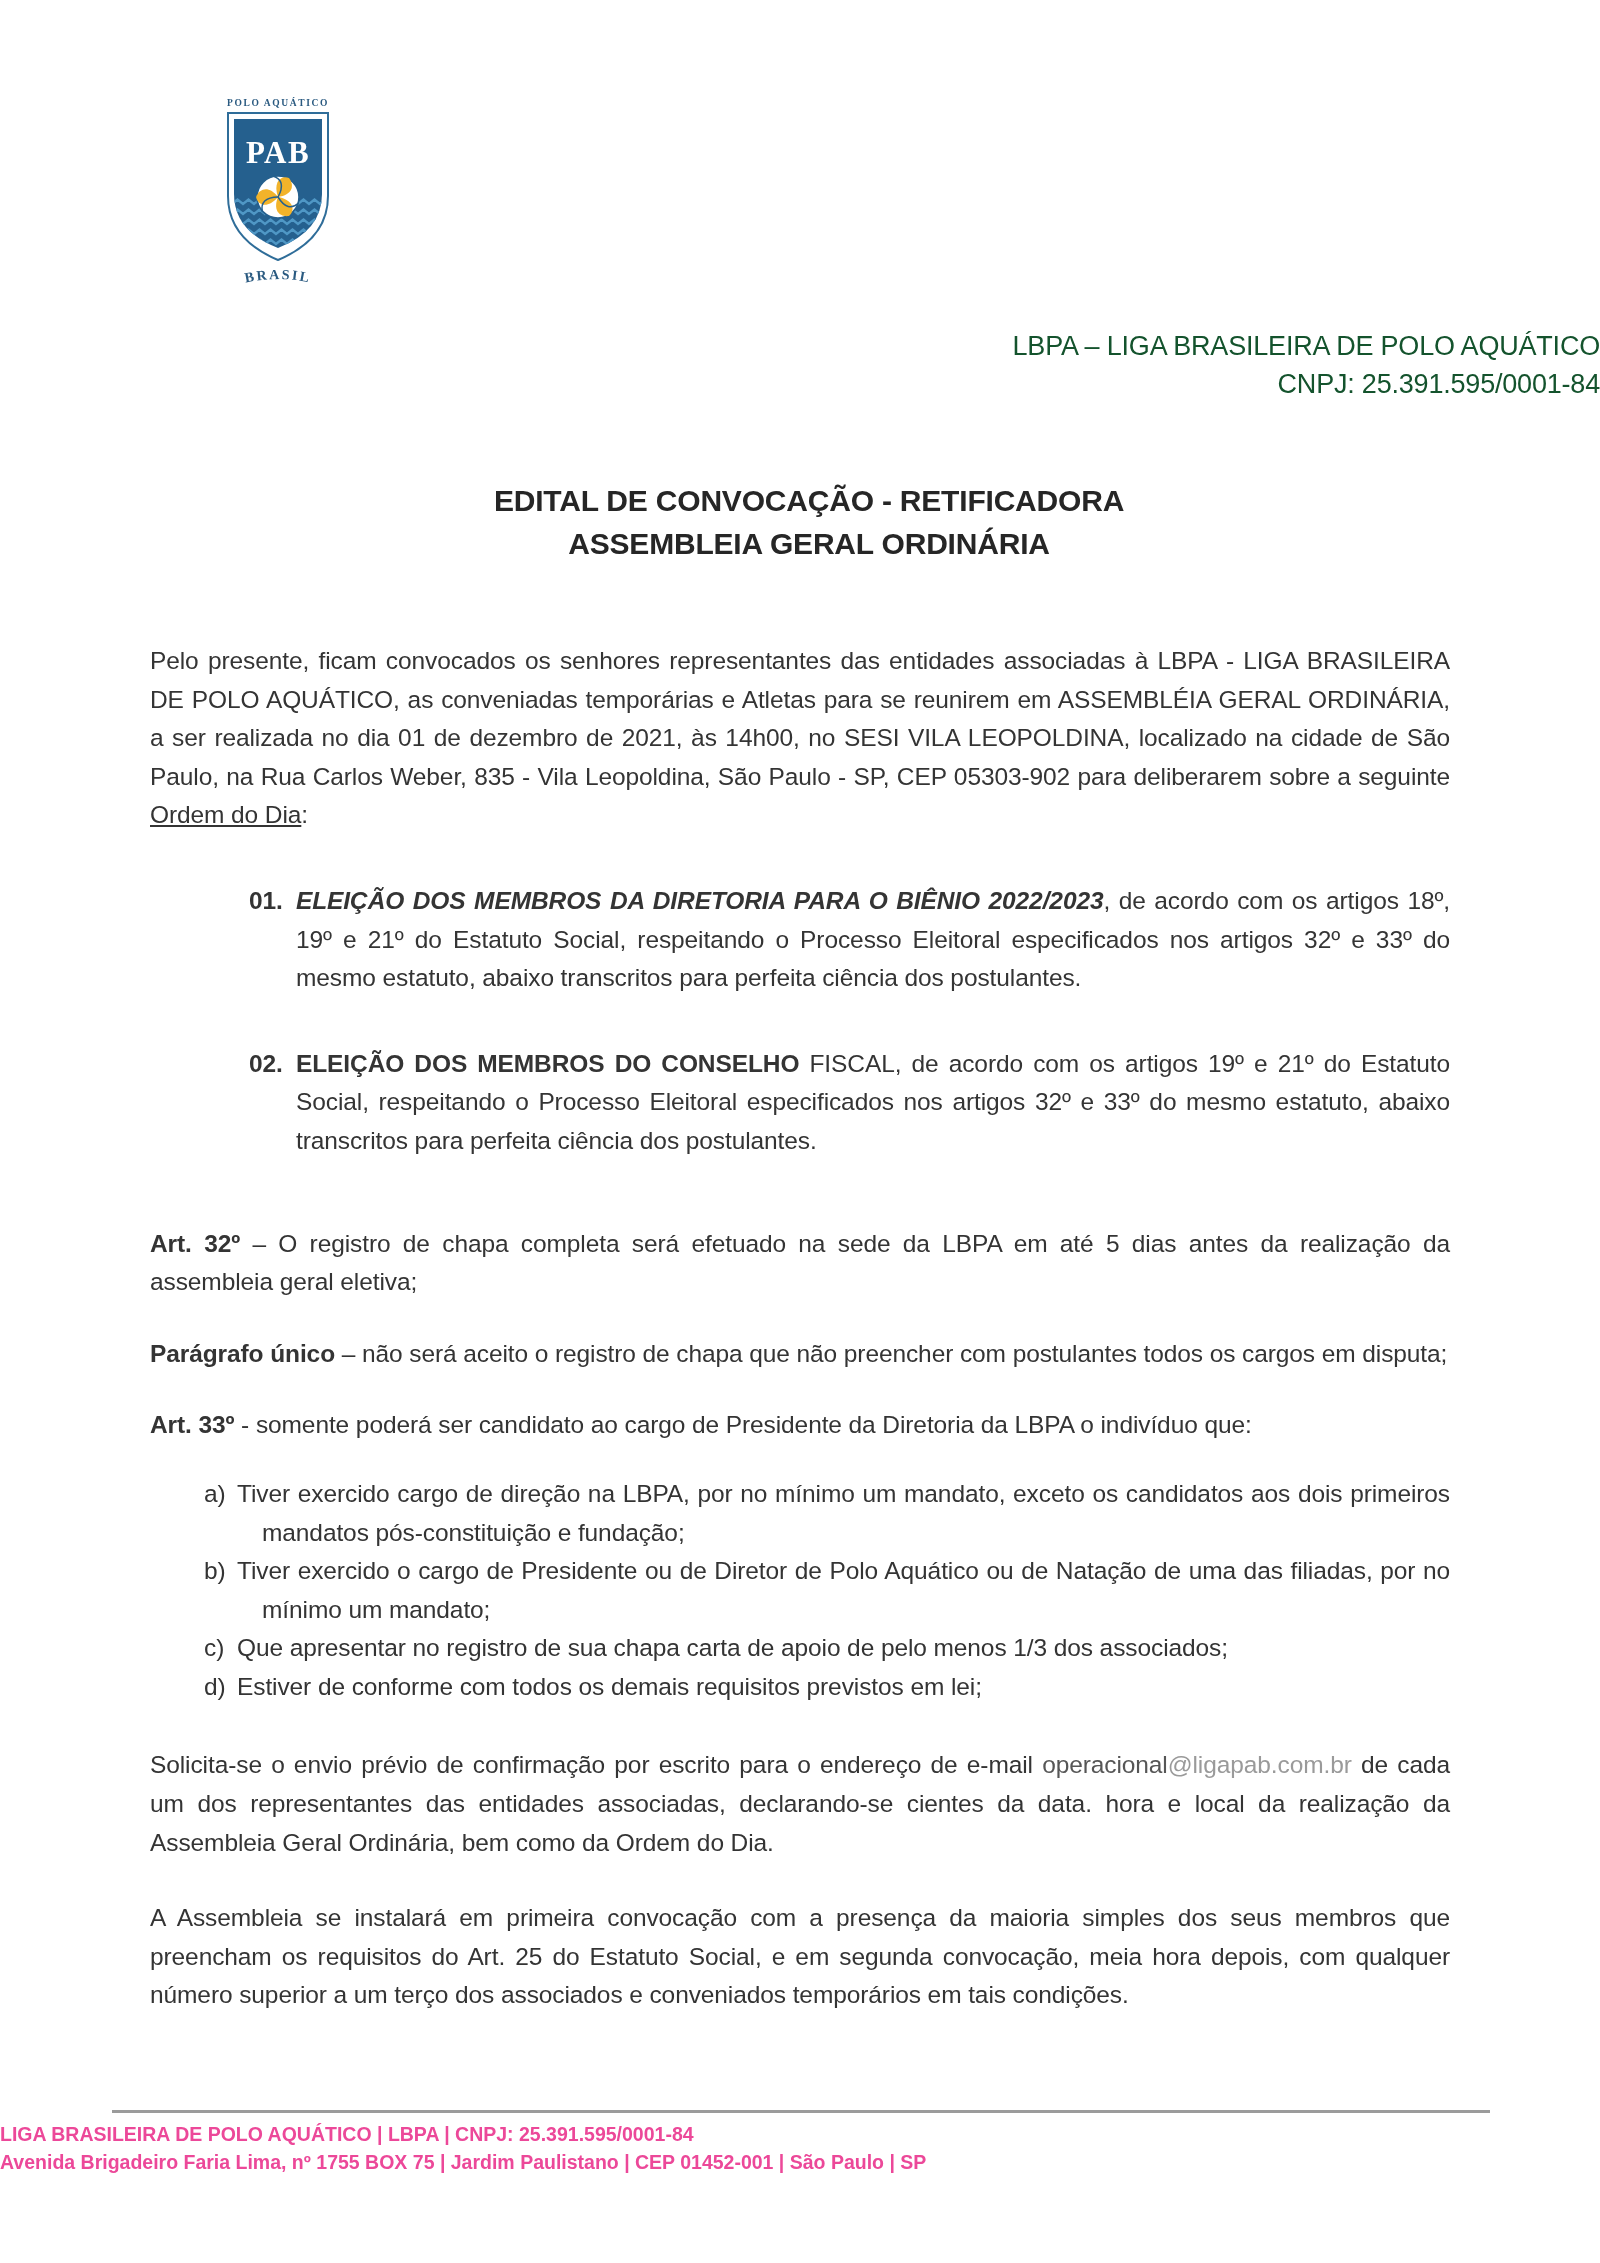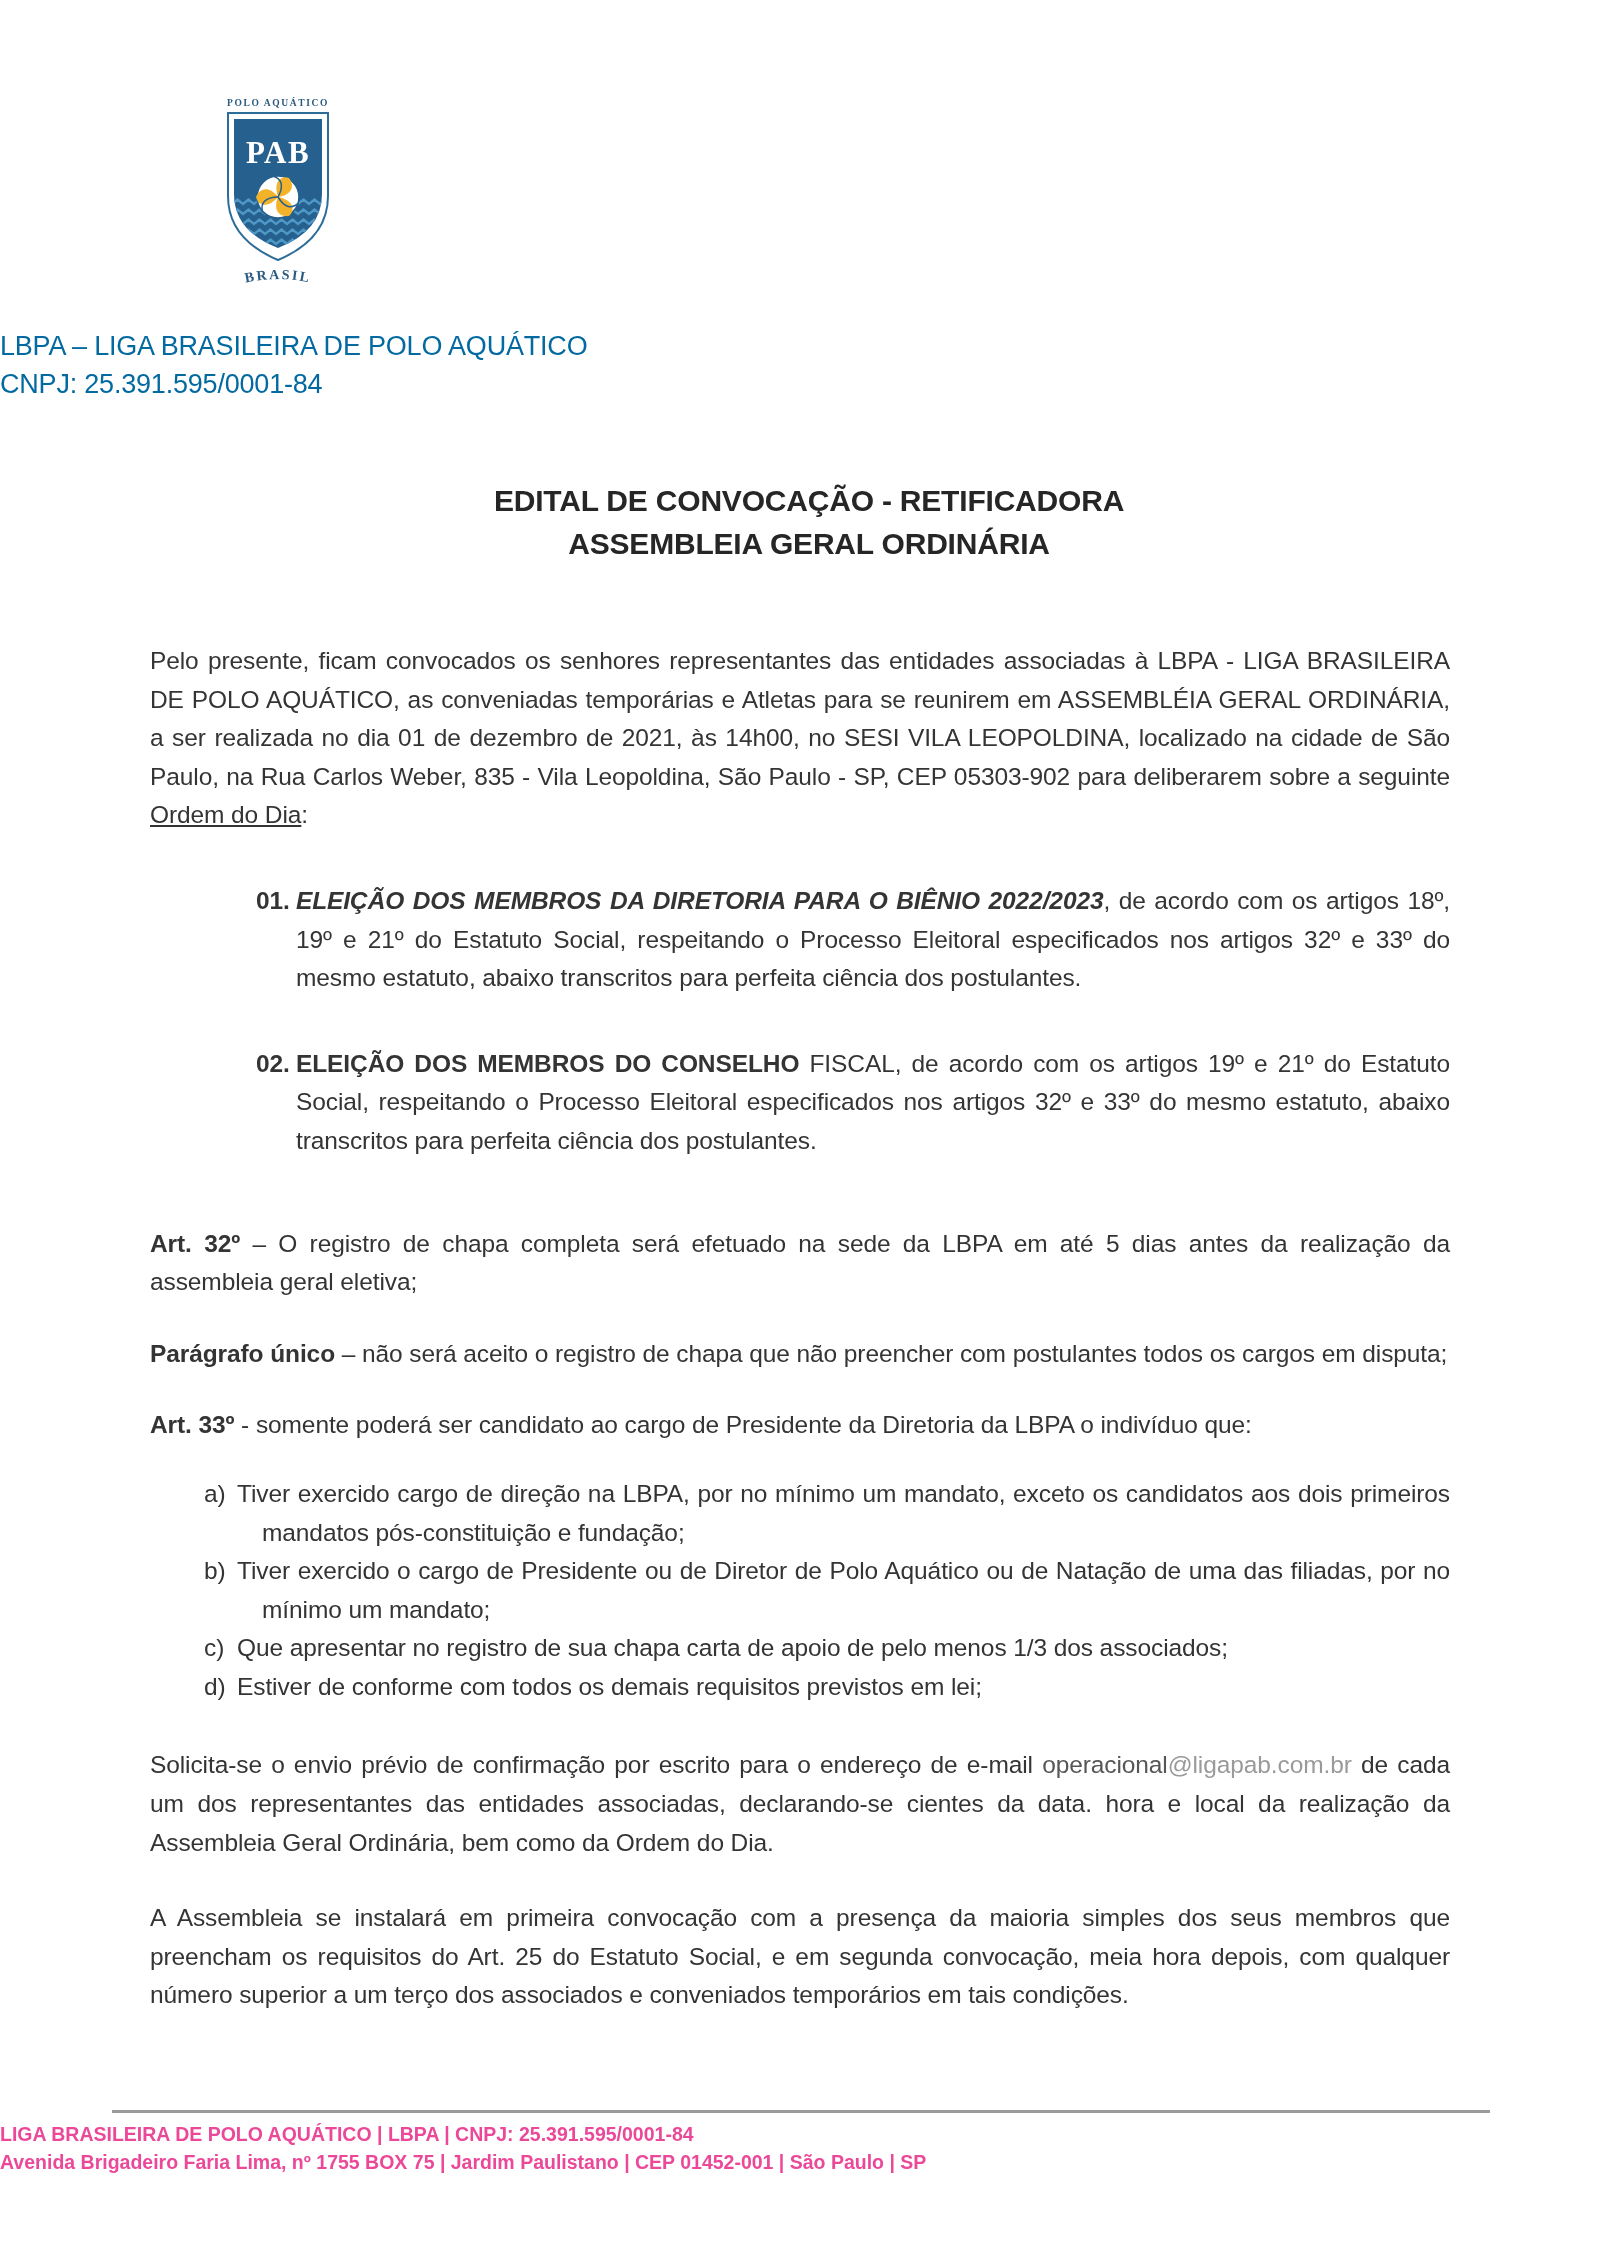--- a/index.html
+++ b/index.html
@@ -11,37 +11,37 @@
     font-family:"Liberation Sans","DejaVu Sans",sans-serif;
     color:#343434;
     overflow:hidden;
   }
   
   .logo{position:absolute;left:222px;top:92px;width:112px;height:200px;}
   .logo svg{display:block;width:112px;height:200px;}
   
   .org-header{
     position:absolute;top:327px;left:0;width:100%;
-    text-align:left;font-size:27px;line-height:38px;color:#0369a1;
+    text-align:right;font-size:27px;line-height:38px;color:#14532d;
     letter-spacing:-0.2px;
   }
   .doc-title{
     position:absolute;top:479px;left:9px;width:100%;
     text-align:center;font-size:30px;line-height:43px;font-weight:700;color:#262626;
     letter-spacing:-0.2px;
   }
   
   .content{
     position:absolute;left:150px;top:642px;width:1300px;
     font-size:24.5px;line-height:38.6px;text-align:justify;
     letter-spacing:-0.1px;
   }
   .para{margin:0;}
   .agenda-item{position:relative;padding-left:146px;margin-top:47px;}
-  .agenda-num{position:absolute;left:106px;top:0;font-weight:700;}
+  .agenda-num{position:absolute;left:99px;top:0;font-weight:700;}
   .art-1{margin-top:64px;}
   .art-2{margin-top:33px;}
   .art-3{margin-top:33px;}
   .conditions{margin-top:30px;}
   .cond{position:relative;padding-left:112px;text-indent:-25px;margin:0;}
   .cond-letter{position:absolute;left:54px;top:0;text-indent:0;}
   .closing-1{margin-top:40px;}
   .closing-2{margin-top:37px;}
   
   .footer-rule{

